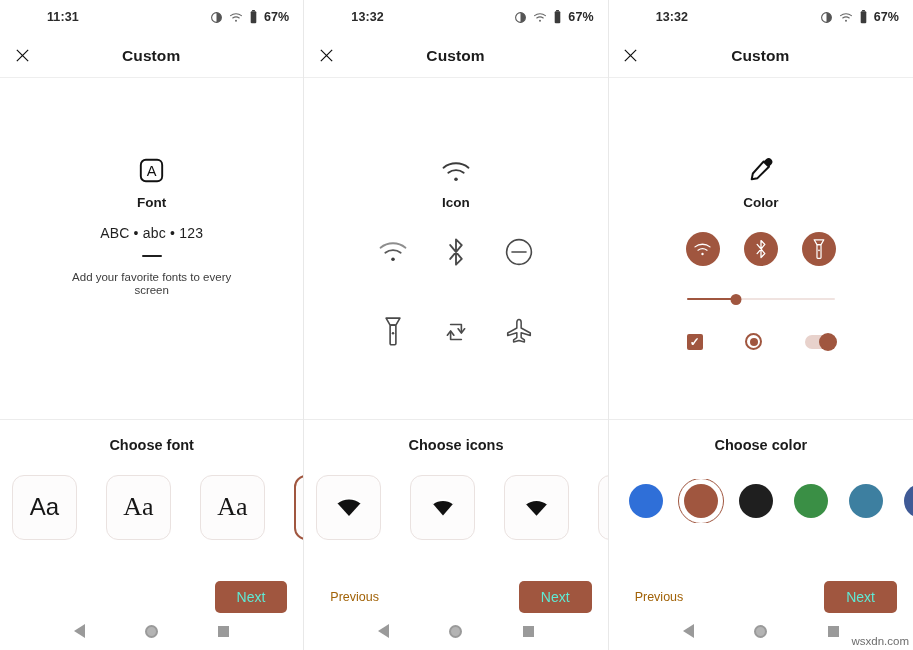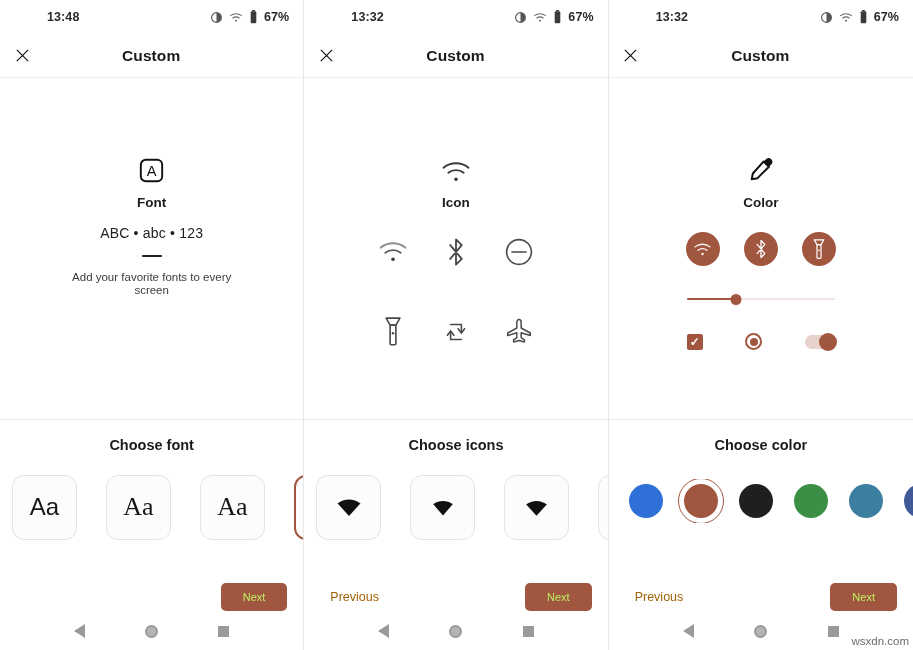--- a/index.html
+++ b/index.html
@@ -156,22 +156,22 @@
     height: 30px;
     display: flex; align-items: center;
     padding: 0 16px;
   }
   .btn-prev {
     font-size: 12.5px; color: #a16207; background: none; border: none;
     padding: 6px 10px; cursor: pointer; font-family: inherit;
   }
   .btn-next {
     margin-left: auto;
-    background: #a0563f; color: #bef264;
-    font-size: 11px; font-family: inherit;
+    background: #a0563f; color: #5eead4;
+    font-size: 14px; font-family: inherit;
     border: none; border-radius: 5px;
     padding: 8px 22px; cursor: pointer;
   }
 
   
   .sysnav {
     position: absolute; left: 0; right: 0; bottom: 0; height: 38px;
     display: flex; align-items: center; justify-content: space-around;
     padding: 0 44px;
   }
@@ -187,21 +187,21 @@
     z-index: 20;
   }
 </style>
 </head>
 <body>
 
 <div class="screens">
 
   <div class="panel">
     <div class="statusbar">
-      <span class="sb-time">13:48</span>
+      <span class="sb-time">11:31</span>
       <span class="sb-right">
         <span class="ic"><svg width="13" height="13" viewBox="0 0 24 24">
               <circle cx="12" cy="12" r="9" fill="none" stroke="#555" stroke-width="2"></circle>
               <path d="M12 3 A9 9 0 0 1 12 21 Z" fill="#555"></path>
             </svg></span>
         <span class="ic"><svg width="14" height="13" viewBox="0 0 24 24">
               <path d="M2 8.5a16 16 0 0 1 20 0" fill="none" stroke="#666" stroke-width="2" stroke-linecap="round"></path>
               <path d="M6 13a10 10 0 0 1 12 0" fill="none" stroke="#666" stroke-width="2" stroke-linecap="round"></path>
               <circle cx="12" cy="18" r="1.8" fill="#666"></circle>
             </svg></span>

